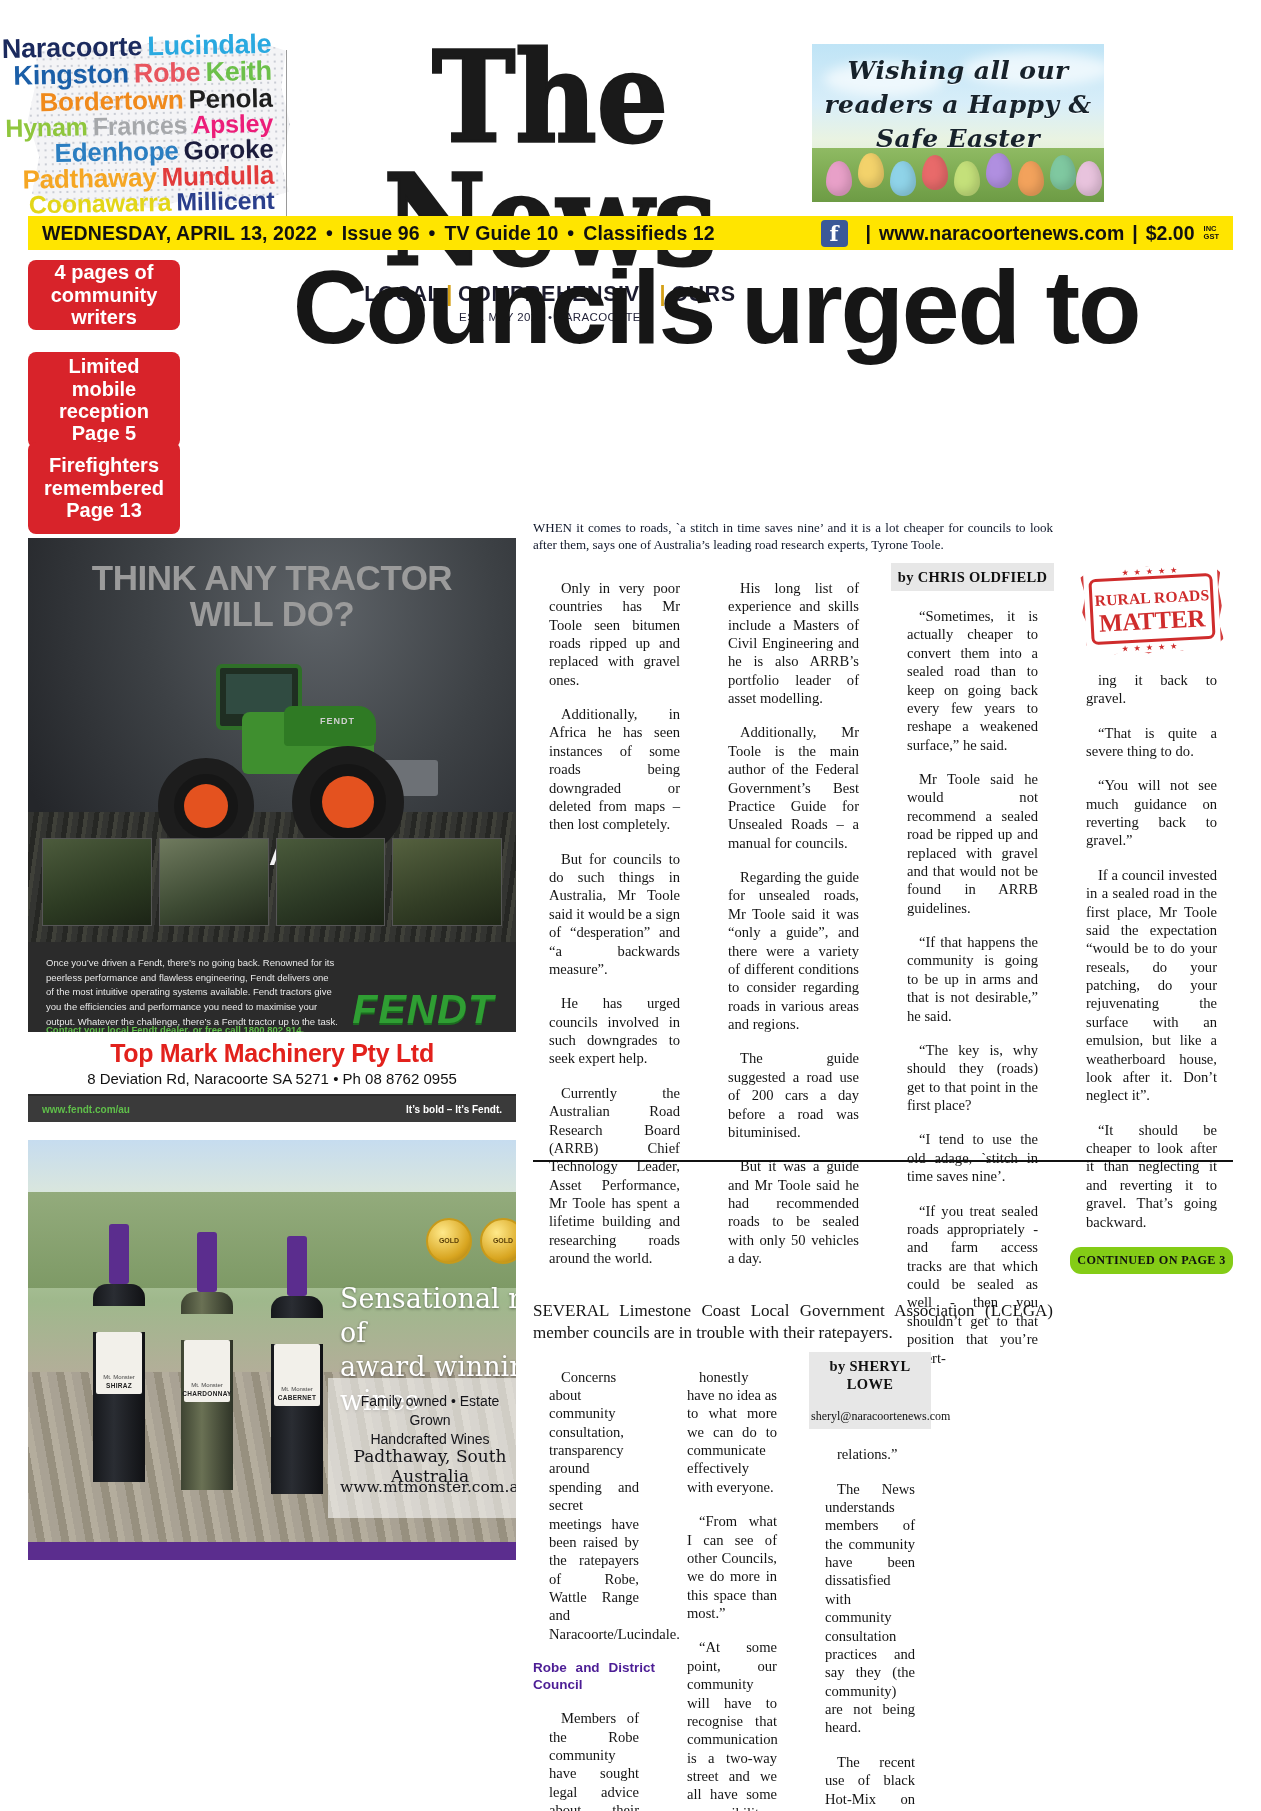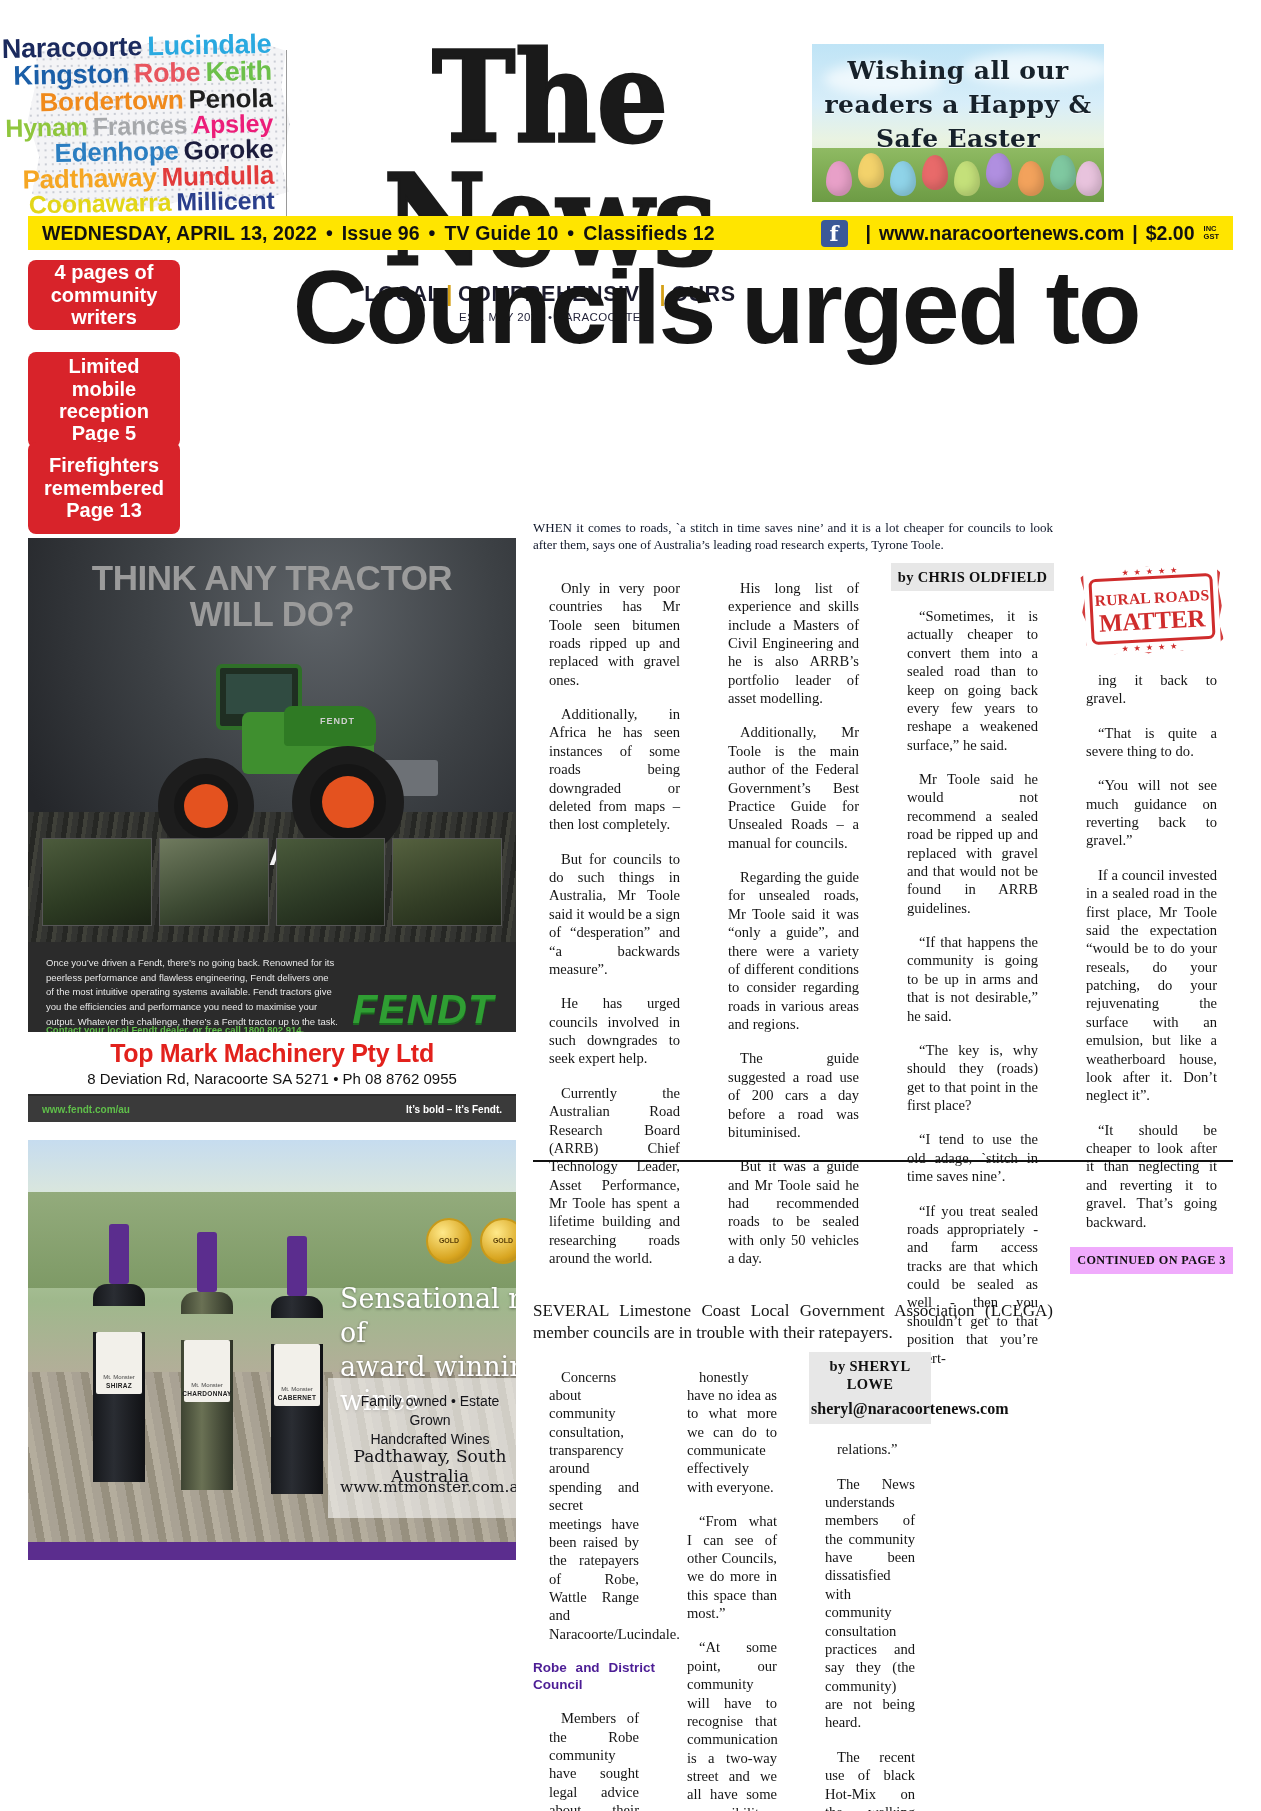--- a/index.html
+++ b/index.html
@@ -57,21 +57,21 @@
     position:absolute; left: 812px; top: 44px; width: 292px; height: 158px;
     background: linear-gradient(180deg,#bfe4f6 0%, #d8eef9 38%, #e9f3e2 60%, #cfe3b9 100%);
     overflow:hidden;
   }
   .easter-ad .cloud {
     position:absolute; width:120px; height:34px; background:rgba(255,255,255,.65);
     border-radius:50%; filter: blur(6px);
   }
   .easter-txt {
     position:absolute; left:0; top: 10px; width:100%; text-align:center;
-    font-family:"DejaVu Serif", serif; color:#17222b;
+    font-family:"DejaVu Serif", serif; font-style: italic; color:#17222b;
     font-size: 25px; line-height: 1.35; letter-spacing:.4px; font-weight:700;
     text-shadow: 0 1px 0 rgba(255,255,255,.7);
   }
   .grass {
     position:absolute; left:0; bottom:0; width:100%; height:54px;
     background: linear-gradient(180deg,#8fba63 0%, #7aa84f 60%, #6d9b45 100%);
   }
   .egg { position:absolute; bottom:6px; width:26px; height:35px; border-radius:50% 50% 48% 48%/60% 60% 40% 40%; box-shadow: inset -4px -4px 8px rgba(0,0,0,.15); }
 
   
@@ -130,21 +130,21 @@
   .col p:first-child { text-indent: 12px; }
   .c1 { width: 163px; }
   .c2 { width: 163px; }
   .c3 { width: 163px; }
   .c4 { width: 163px; }
 
   .byline {
     background:#e7e7e7; text-align:center; font-weight:800; font-size:14.5px;
     letter-spacing:.3px; padding: 5px 2px; color:#111; margin-bottom: 7px;
   }
-  .byline .mail { display:block; font-weight:700; font-size:16px; letter-spacing:0; margin-top:6px;}
+  .byline .mail { display:block; font-weight:400; font-size:12px; letter-spacing:0; margin-top:16px;}
 
   .stamp {
     width: 140px; height: 92px; margin: 0 auto 12px; position:relative;
   }
   .stamp .outer {
     position:absolute; inset: 0; border: 3px solid #cf2c2c; border-radius: 8px;
     transform: rotate(-3deg);
     clip-path: polygon(0 12%,6% 6%,14% 11%,24% 4%,36% 10%,48% 3%,60% 10%,72% 4%,84% 11%,94% 5%,100% 14%,
                        98% 30%,100% 50%,97% 68%,100% 86%,93% 95%,82% 90%,70% 97%,58% 91%,46% 98%,34% 91%,
                        22% 97%,10% 92%,2% 86%,4% 66%,0 50%,3% 32%);
@@ -155,22 +155,22 @@
     border:3px solid #cf2c2c; border-radius:7px; transform: rotate(-3deg);
   }
   .stamp .st1 { position:absolute; left:0; right:0; top:25px; text-align:center;
     color:#cf2c2c; font-weight:800; font-size:15.5px; letter-spacing:.2px; transform:rotate(-3deg); }
   .stamp .st2 { position:absolute; left:0; right:0; top:42px; text-align:center;
     color:#cf2c2c; font-weight:800; font-size:25px; letter-spacing:-.3px; transform:rotate(-3deg); }
   .stars { position:absolute; left:0; right:0; text-align:center; color:#cf2c2c; font-size:8px; letter-spacing:5px; transform:rotate(-3deg);}
   .stars.top { top: 4px; } .stars.bot { bottom: 2px; }
 
   .cont {
-    background:#f0abfc; text-align:center; font-weight:700; font-size:12.2px;
-    letter-spacing:.4px; padding: 6px 2px; color:#111;
+    background:#84cc16; text-align:center; font-weight:700; font-size:12.2px;
+    letter-spacing:.4px; padding: 6px 2px; color:#111;border-radius:11px;
   }
 
   
   .fendt {
     position:absolute; left: 28px; top: 538px; width: 488px; height: 584px;
     background:#2b2b2b; overflow:hidden;
   }
   .fendt .photo {
     position:absolute; left:0; top:0; width:100%; height: 404px;
     background:

